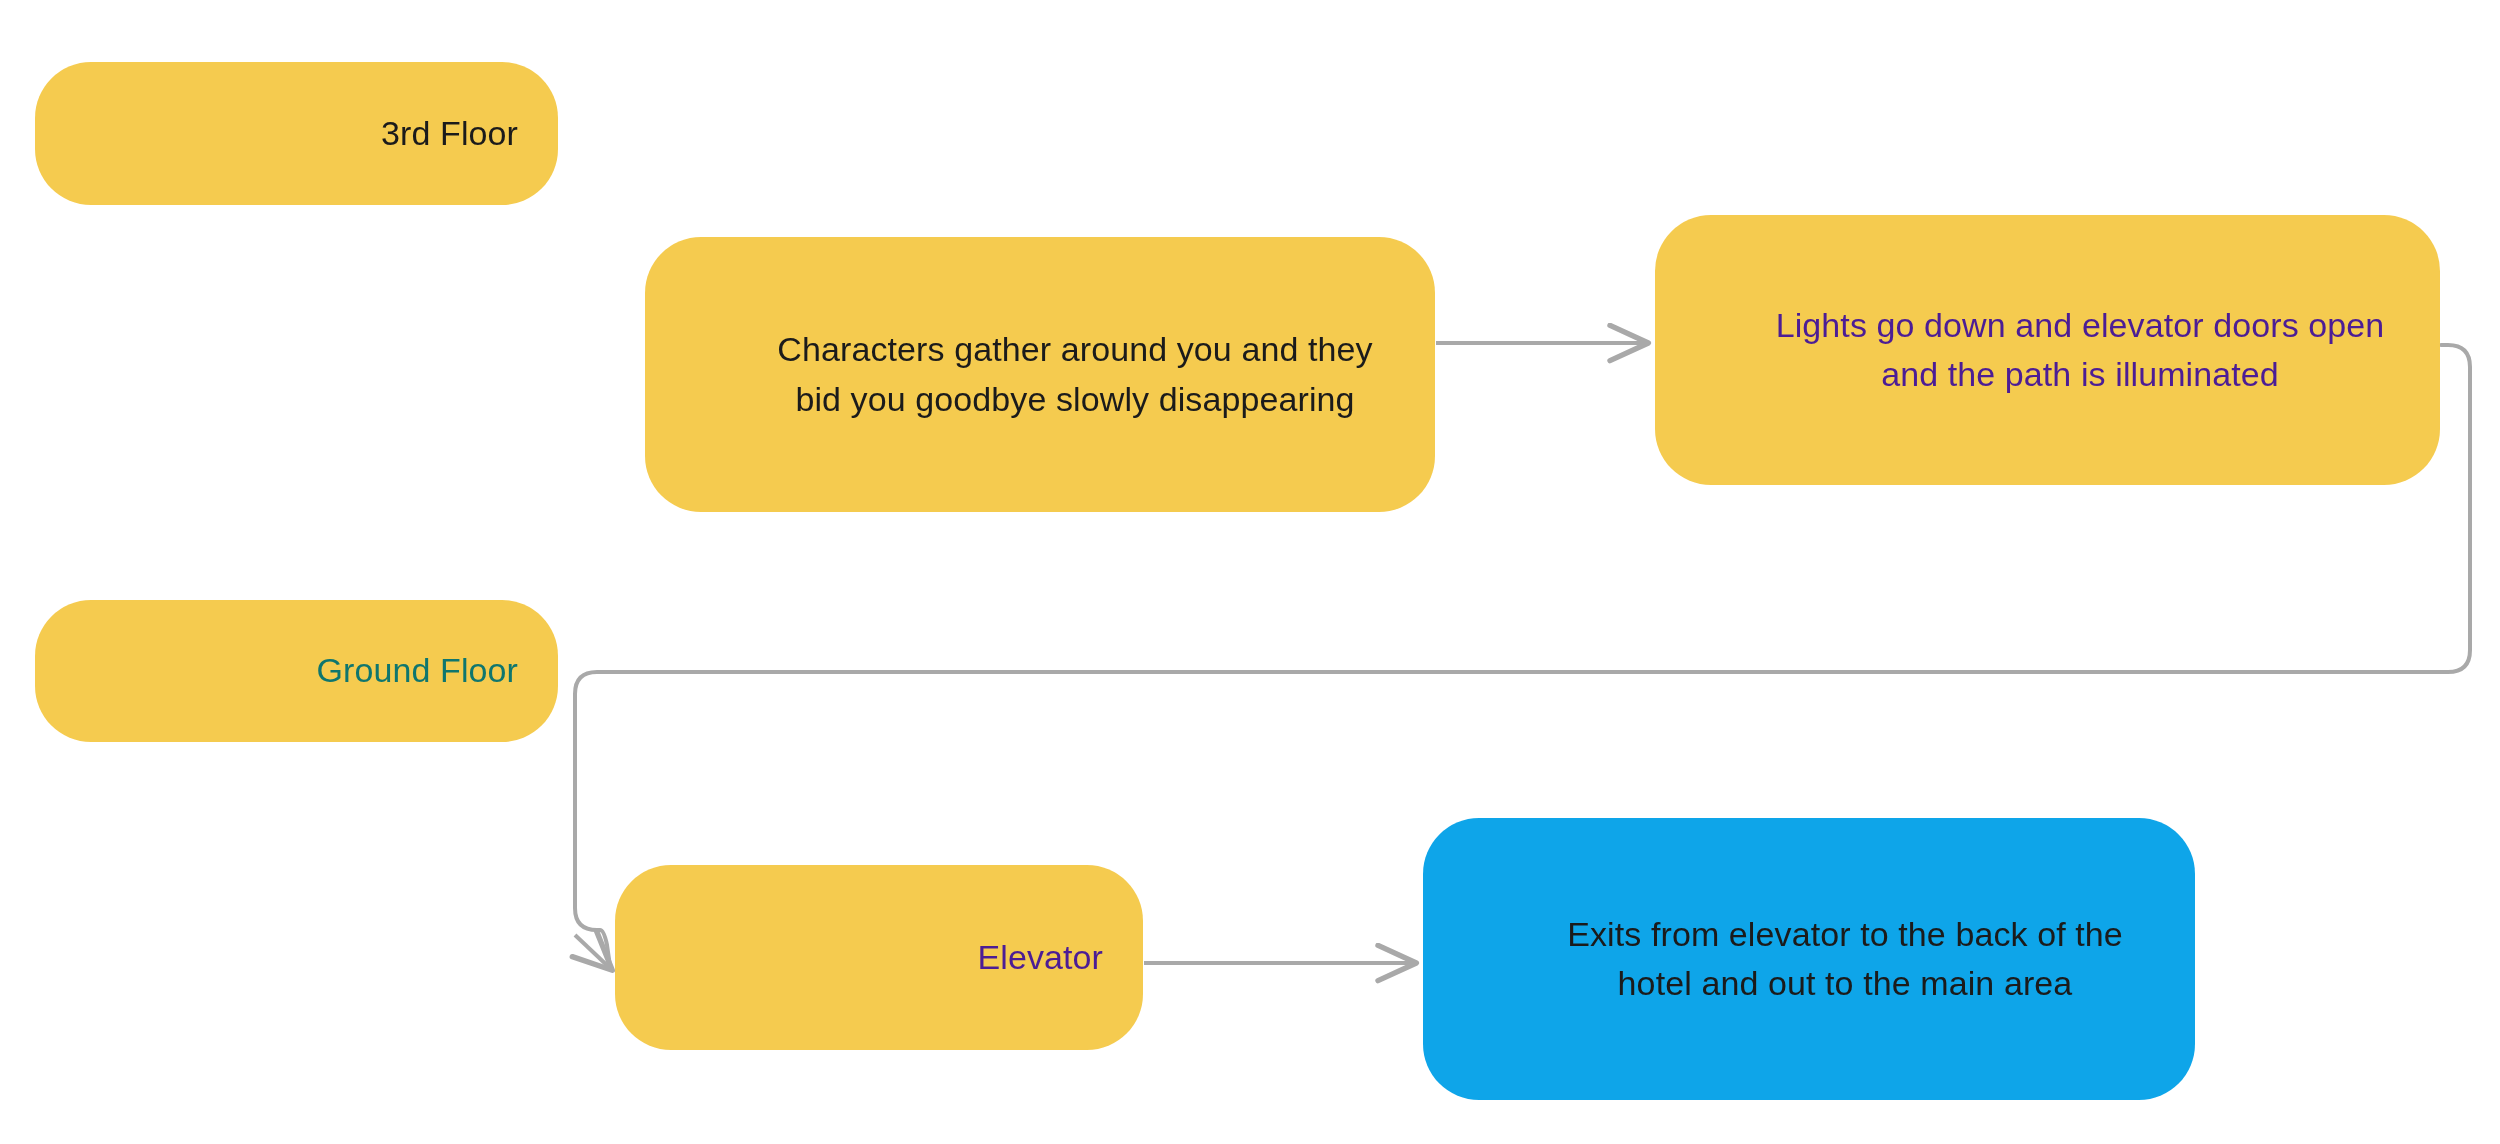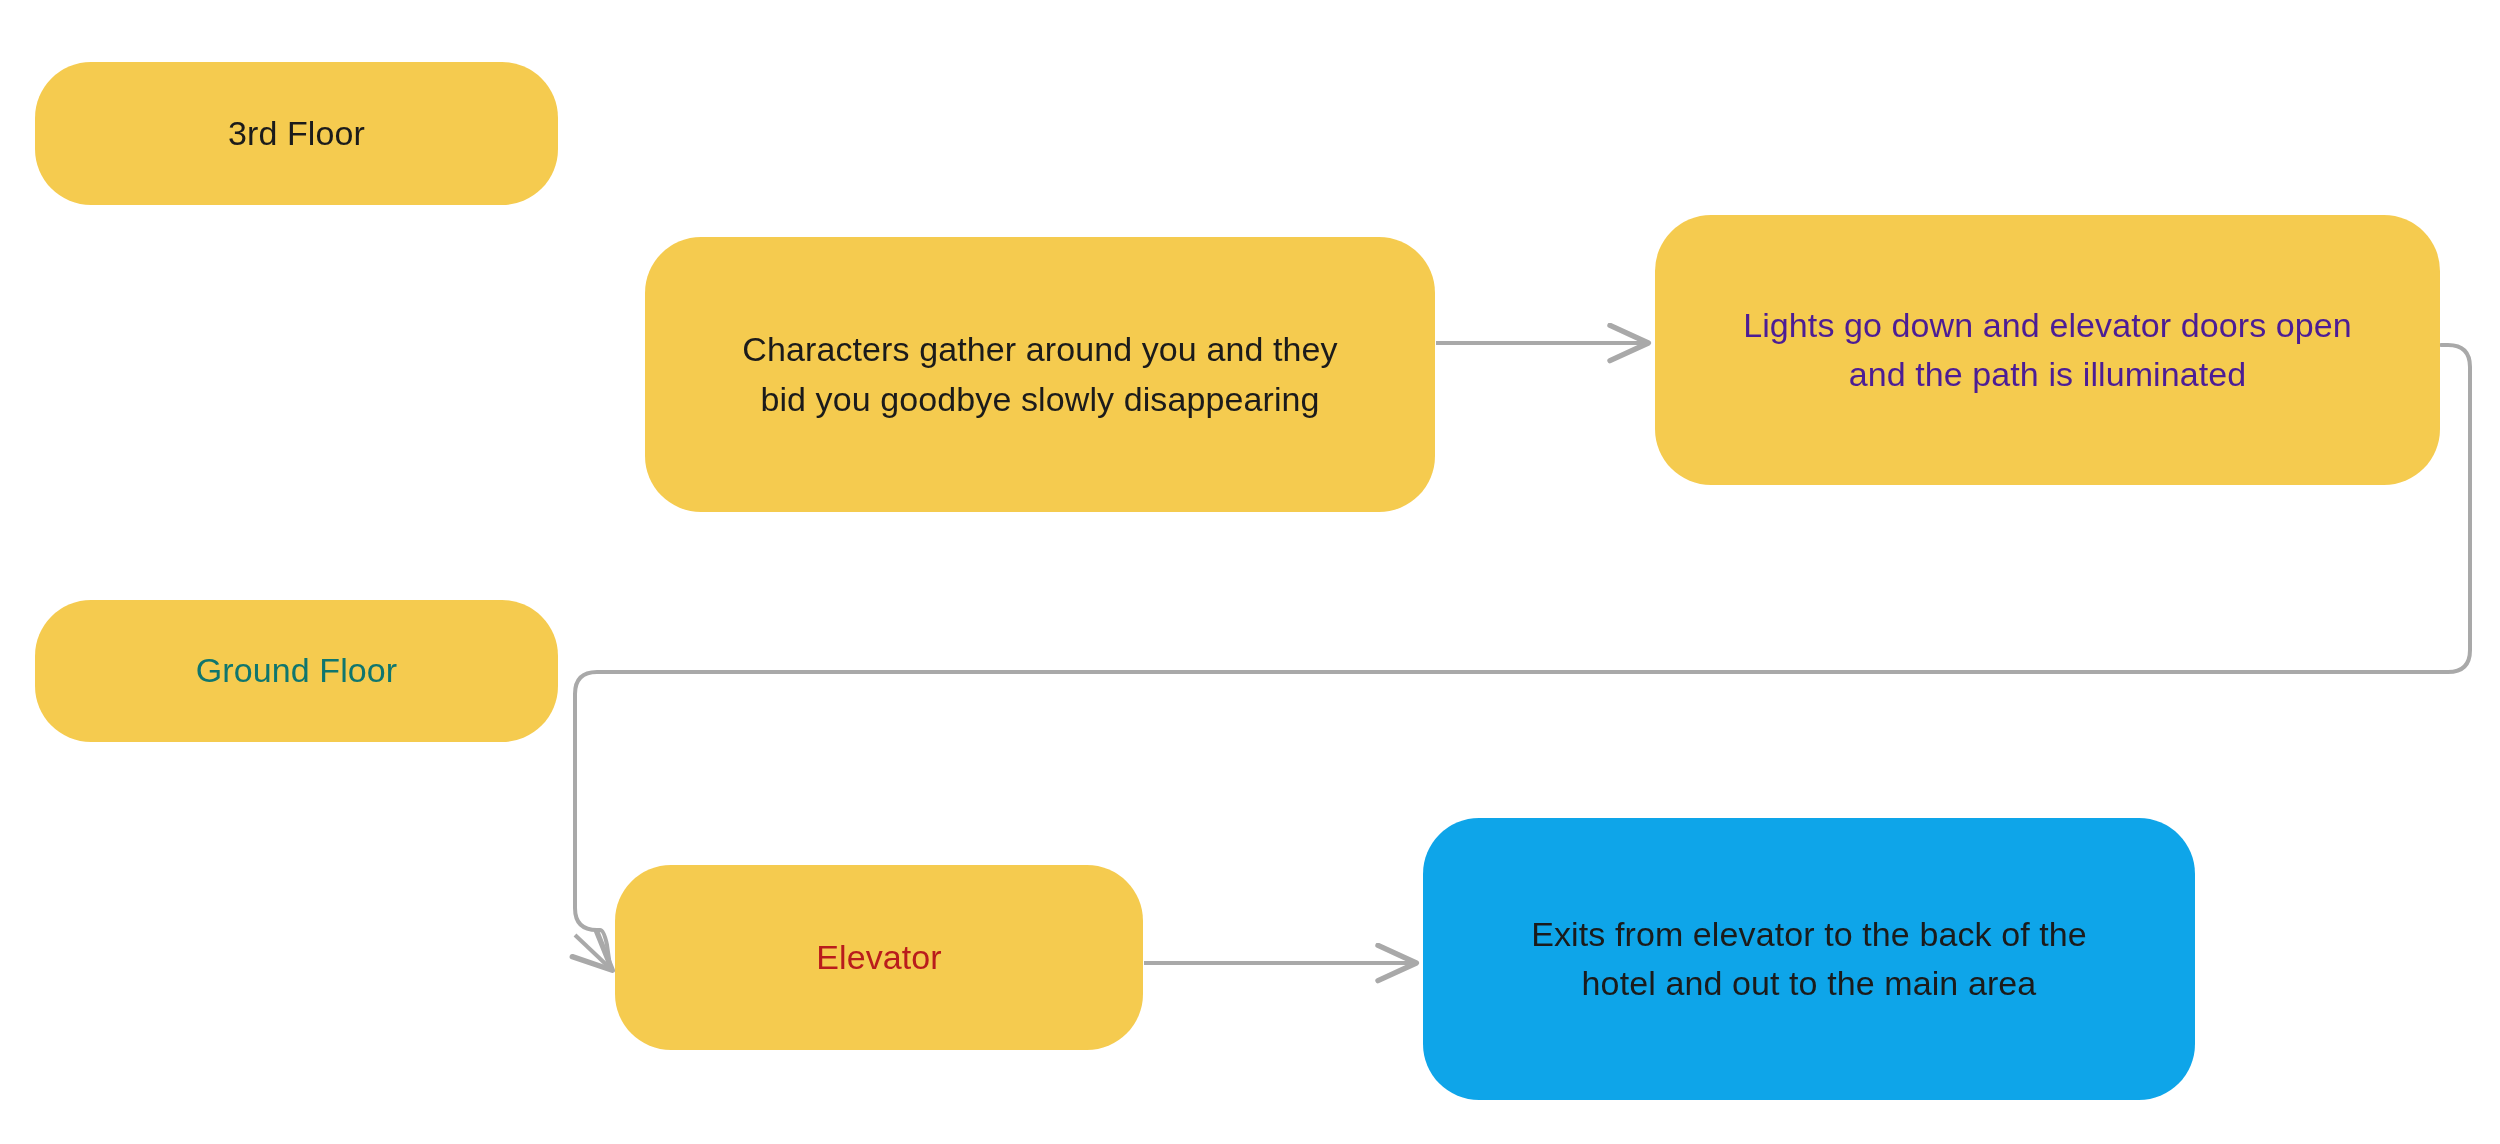--- a/index.html
+++ b/index.html
@@ -24,21 +24,21 @@
     top: 0;
     width: 2500px;
     height: 1144px;
     pointer-events: none;
   }
   .node {
     position: absolute;
     box-sizing: border-box;
     display: flex;
     align-items: center;
-    justify-content: center;
+    justify-content: flex-end;
     text-align: center;
     border-radius: 56px;
     color: #1b1b1b;
     font-size: 34px;
     line-height: 1.45;
     padding: 10px 40px;
     letter-spacing: 0.1px;
   }
   .node-label {
     display: block;
@@ -96,21 +96,21 @@
   </div>
 
   <div class="node" id="node-lights" style="background: rgb(245, 203, 79); color: #4c1d95;">
     <span class="node-label">Lights go down and elevator doors open and the path is illuminated</span>
   </div>
 
   <div class="node" id="node-ground-floor" style="background: rgb(245, 203, 79); color: #0f766e;">
     <span class="node-label">Ground Floor</span>
   </div>
 
-  <div class="node" id="node-elevator" style="background: rgb(245, 203, 79); color: #b91c1c;">
+  <div class="node" id="node-elevator" style="background: rgb(245, 203, 79); color: #4c1d95;">
     <span class="node-label">Elevator</span>
   </div>
 
   <div class="node" id="node-exits" style="background: #0ea5e9; color: rgb(27, 27, 27);">
     <span class="node-label">Exits from elevator to the back of the hotel and out to the main area</span>
   </div>
 
 </div>
 
 </body></html>

